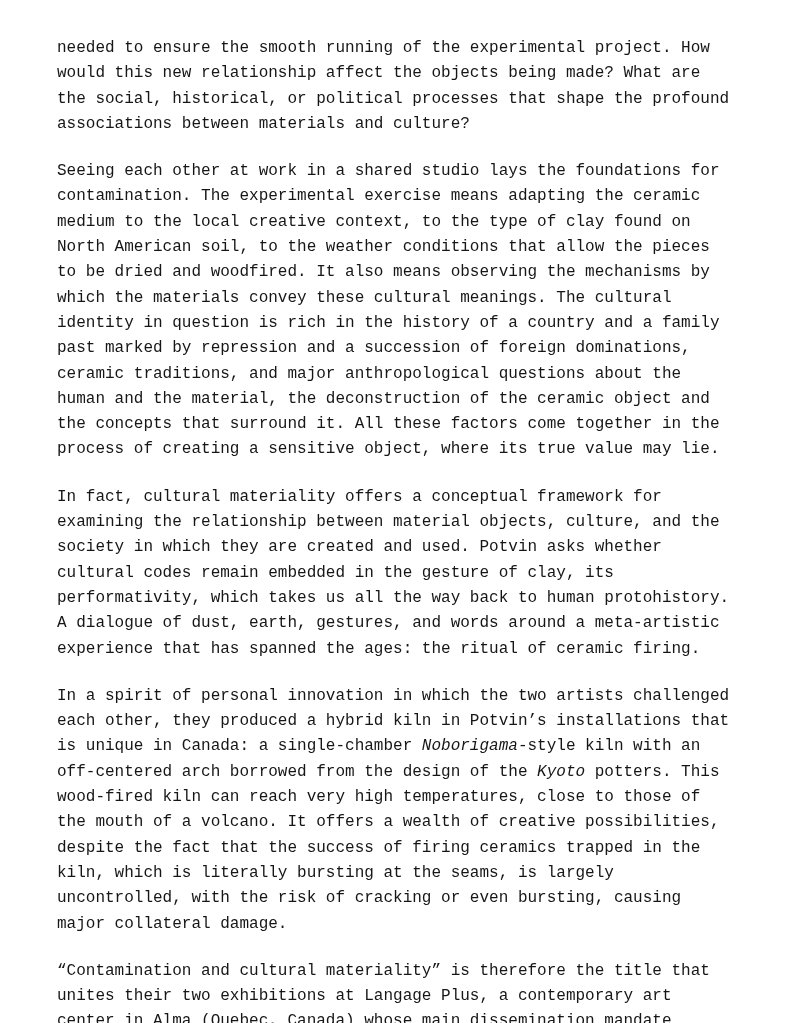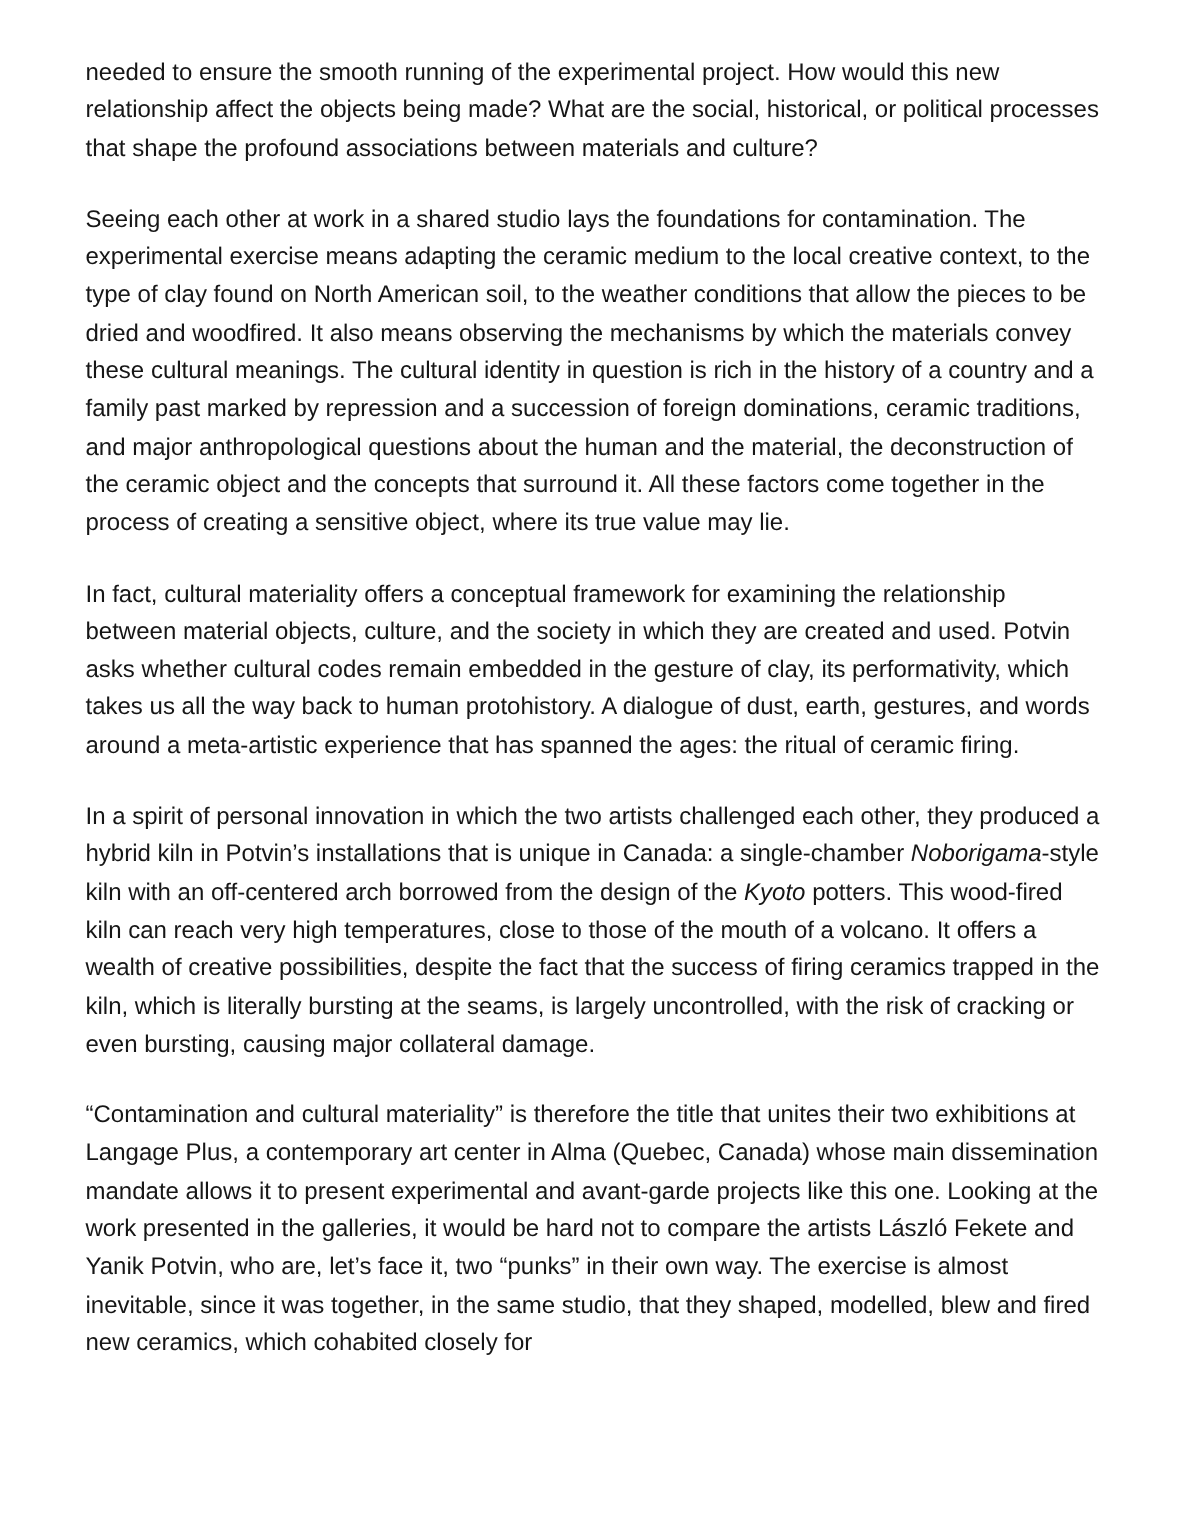--- a/index.html
+++ b/index.html
@@ -13,21 +13,21 @@
     background: #ffffff;
     box-sizing: border-box;
     overflow: hidden;
   }
   .article-body {
     box-sizing: border-box;
     padding: 36px 57px 0 57px;
     width: 791px;
   }
   .article-body p {
-    font-family: Liberation Sans, sans-serif;
+    font-family: Liberation Mono, monospace;
     font-size: 16px;
     line-height: 25.3px;
     color: #161616;
     margin: 0 0 22px 0;
     text-align: left;
     letter-spacing: 0;
   }
   .article-body em {
     font-style: italic;
   }

